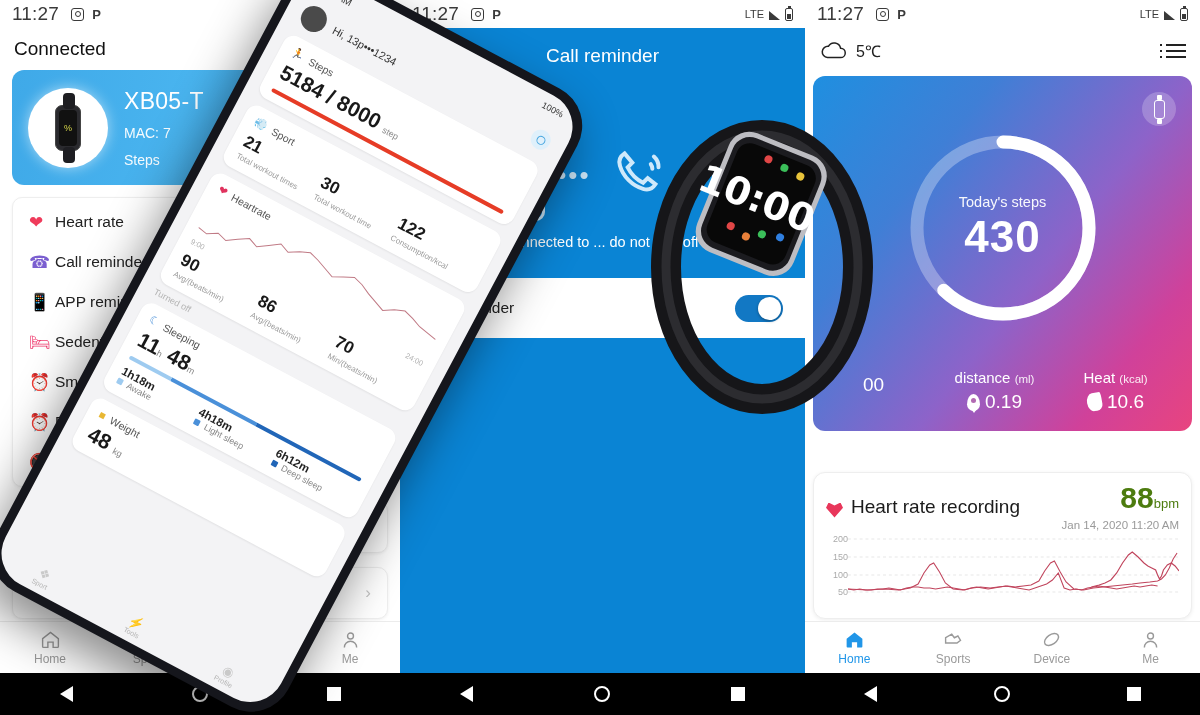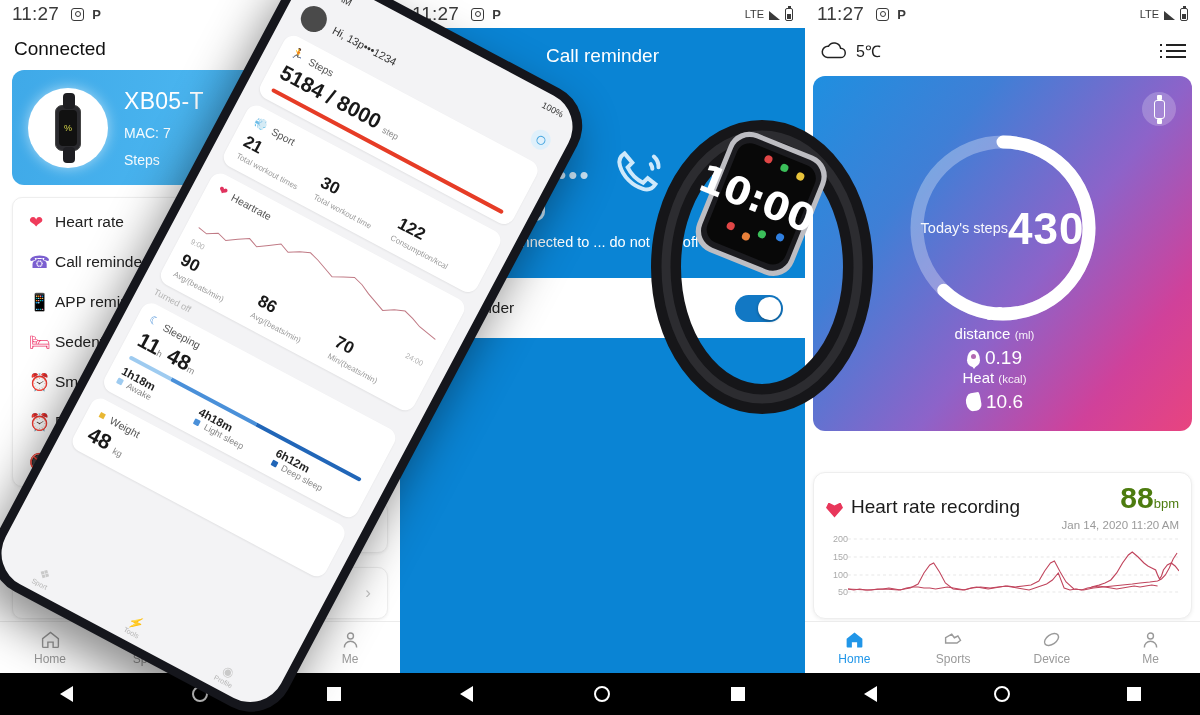--- a/index.html
+++ b/index.html
@@ -107,25 +107,25 @@
   .hamb i::before { content:""; position:absolute; left:-6px; top:0; width:2px;height:2px;background:#222; }
   .steps-card { margin:2px 8px 0; height:355px; border-radius:12px; position:relative; overflow:hidden;
      background:linear-gradient(128deg,#1f8fe0 0%, #3f7fd6 28%, #8d63c9 58%, #d0419a 82%, #e8447f 100%); }
   .band-btn { position:absolute; top:16px; right:16px; width:34px;height:34px;border-radius:50%;
      background:rgba(255,255,255,.22); display:flex;align-items:center;justify-content:center; }
   .band-ic { width:11px;height:19px; border:1.6px solid #fff; border-radius:3px; position:relative; }
   .band-ic::before,.band-ic::after{content:"";position:absolute;left:2.5px;width:5px;height:5px;background:#fff;border-radius:1px;}
   .band-ic::before{top:-6px;} .band-ic::after{bottom:-6px;}
   .ring-wrap { position:absolute; top:52px; left:50%; transform:translateX(-50%); width:200px;height:200px; }
   .ring-wrap svg { width:200px; height:200px; transform:rotate(-90deg); }
-  .ring-txt { position:absolute; inset:0; display:flex; align-items:center;
+  .ring-txt { position:absolute; inset:0; display:flex; flex-direction:column; align-items:center;
      justify-content:center; color:#fff; }
   .ring-lbl { font-size:14.5px; opacity:.95; }
   .ring-val { font-size:44px; font-weight:bold; letter-spacing:1px; margin-top:2px; }
-  .metrics { position:absolute; bottom:18px; left:0; right:16px; display:flex; color:#fff;flex-direction:column; }
+  .metrics { position:absolute; bottom:18px; left:0; right:16px; display:flex; color:#fff; }
   .metric { flex:1; text-align:center; }
   .metric .m-lbl { font-size:15px; }
   .metric .m-lbl small { font-size:11.5px; opacity:.9; }
   .metric .m-val { font-size:19px; margin-top:5px; display:flex; align-items:center;
      justify-content:center; gap:5px; }
   .pin { width:13px;height:17px; background:#fff; border-radius:50% 50% 50% 50%/60% 60% 40% 40%;
      position:relative; }
   .pin::after{content:"";position:absolute;left:50%;top:12px;transform:translateX(-50%);
      border-left:5px solid transparent;border-right:5px solid transparent;border-top:7px solid #fff;}
   .pin::before{content:"";position:absolute;left:4px;top:4px;width:5px;height:5px;border-radius:50%;

